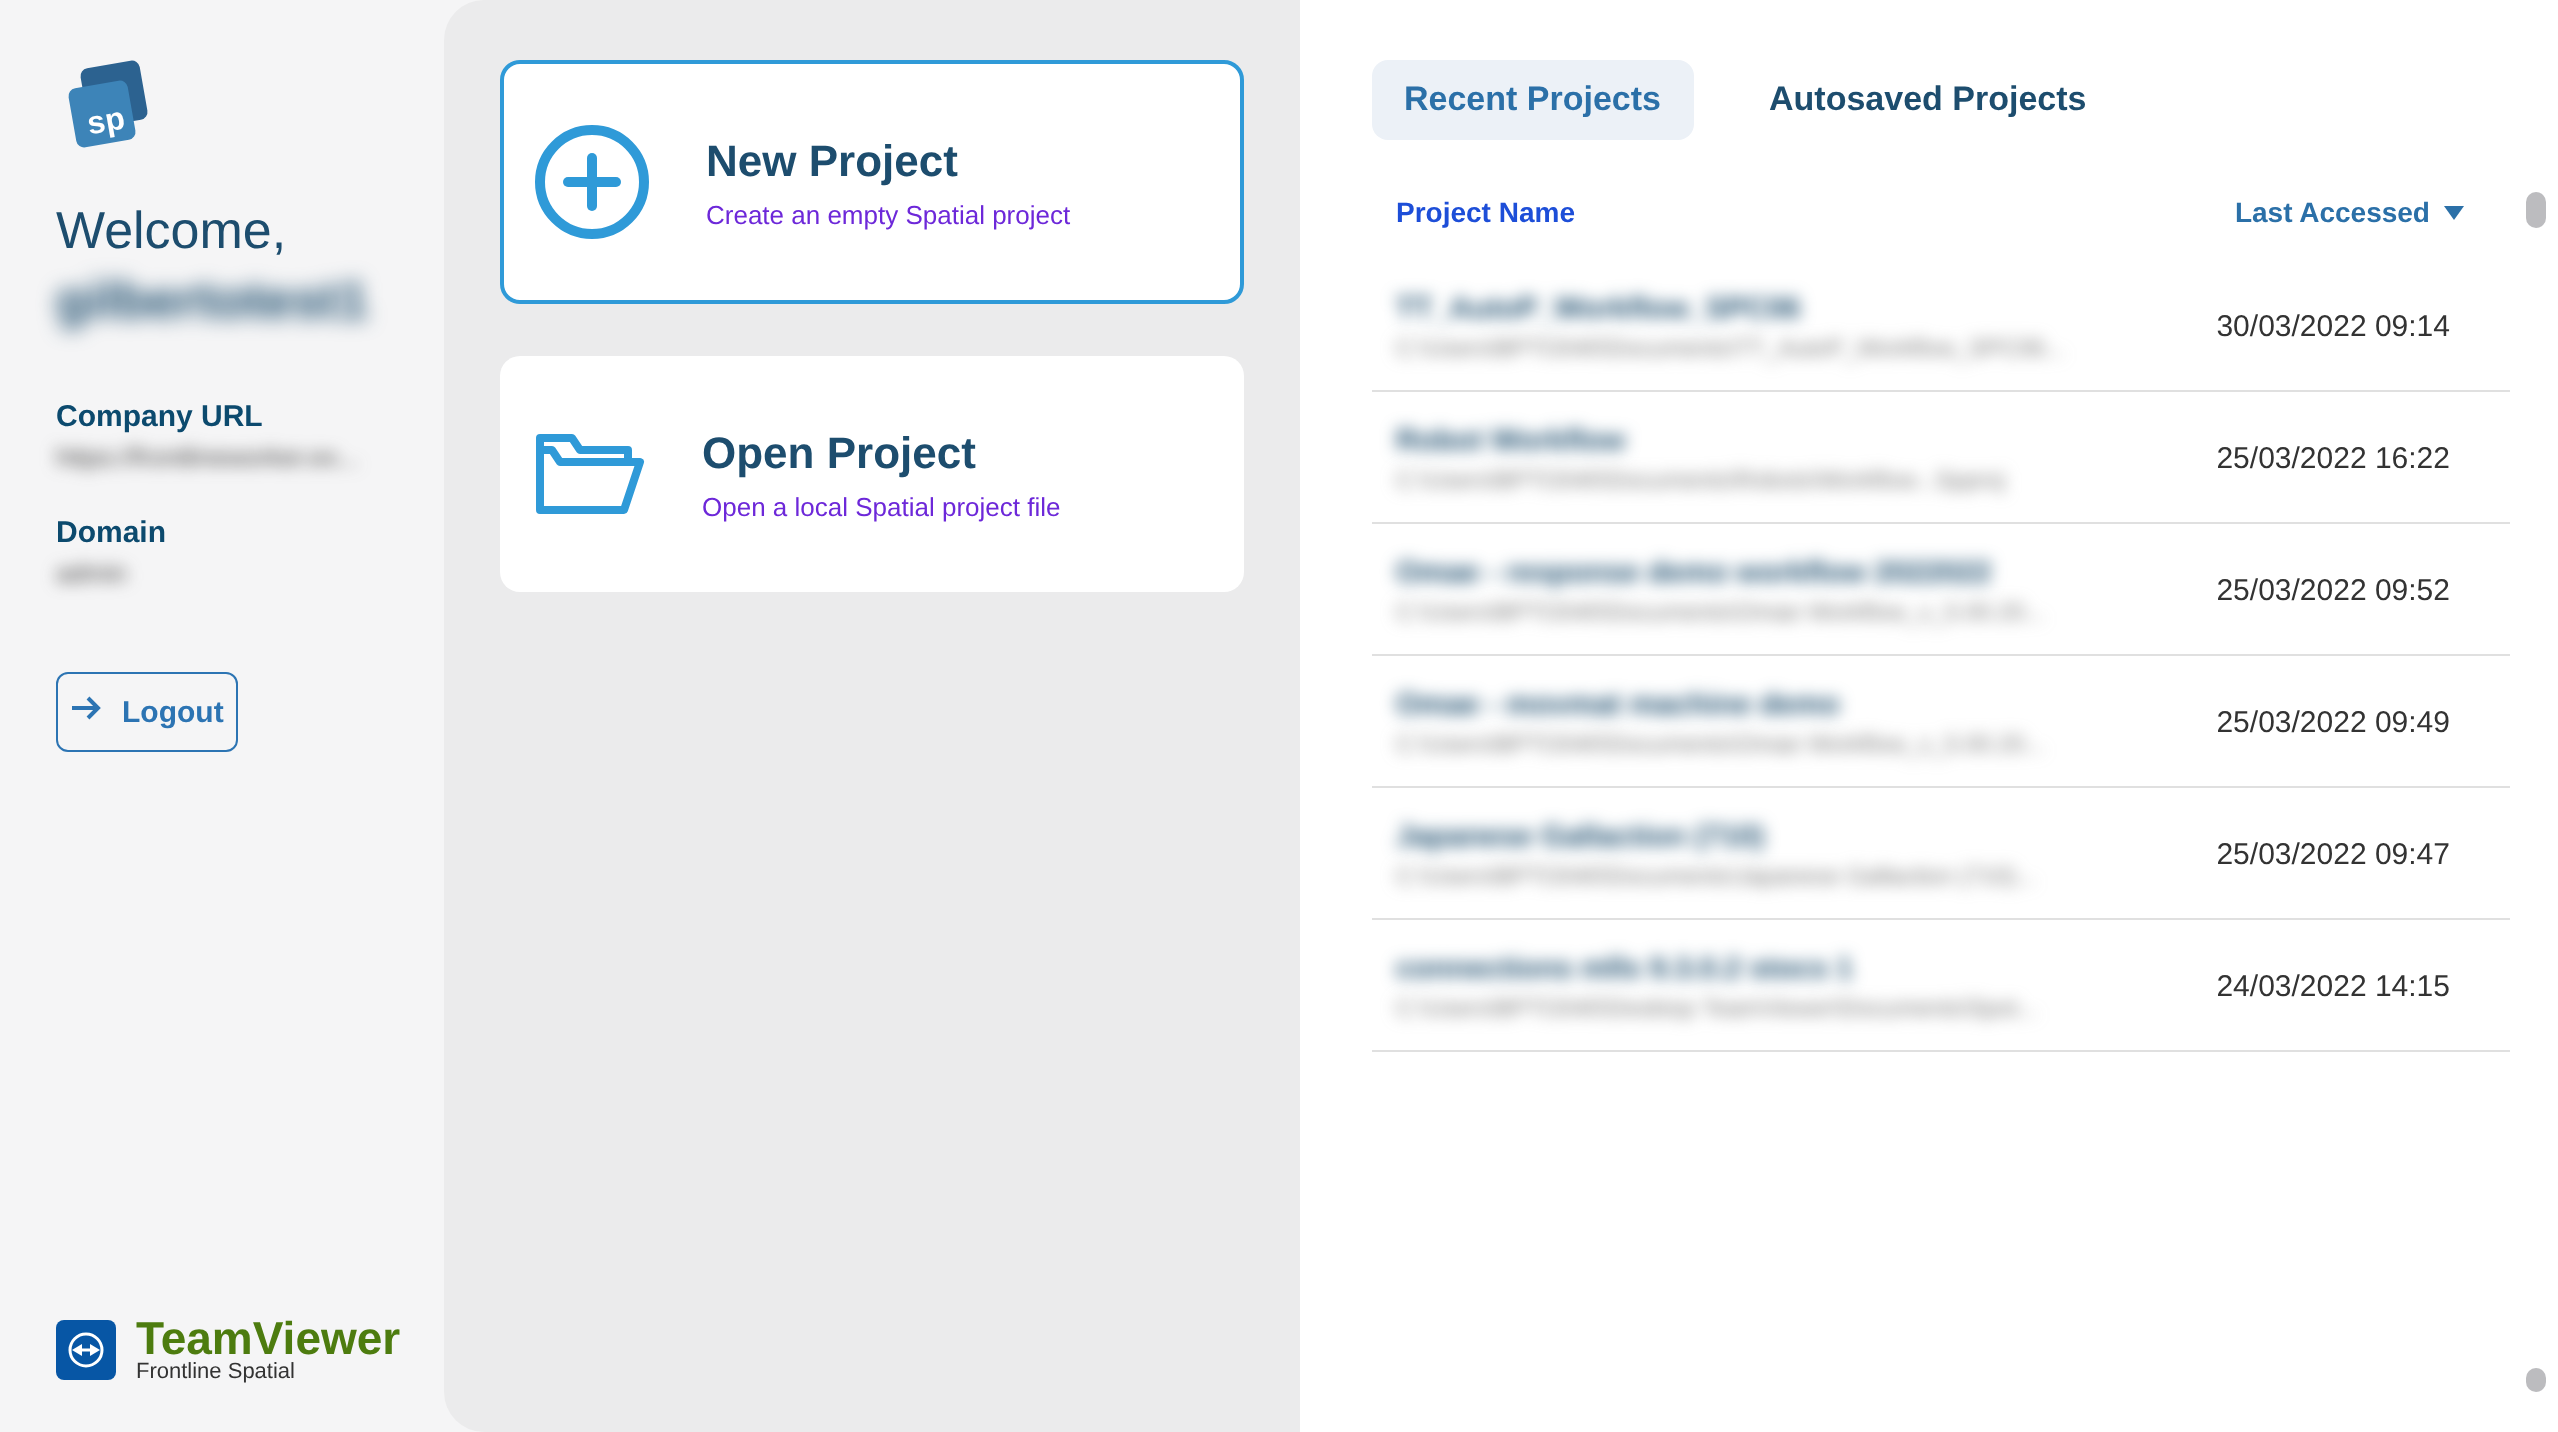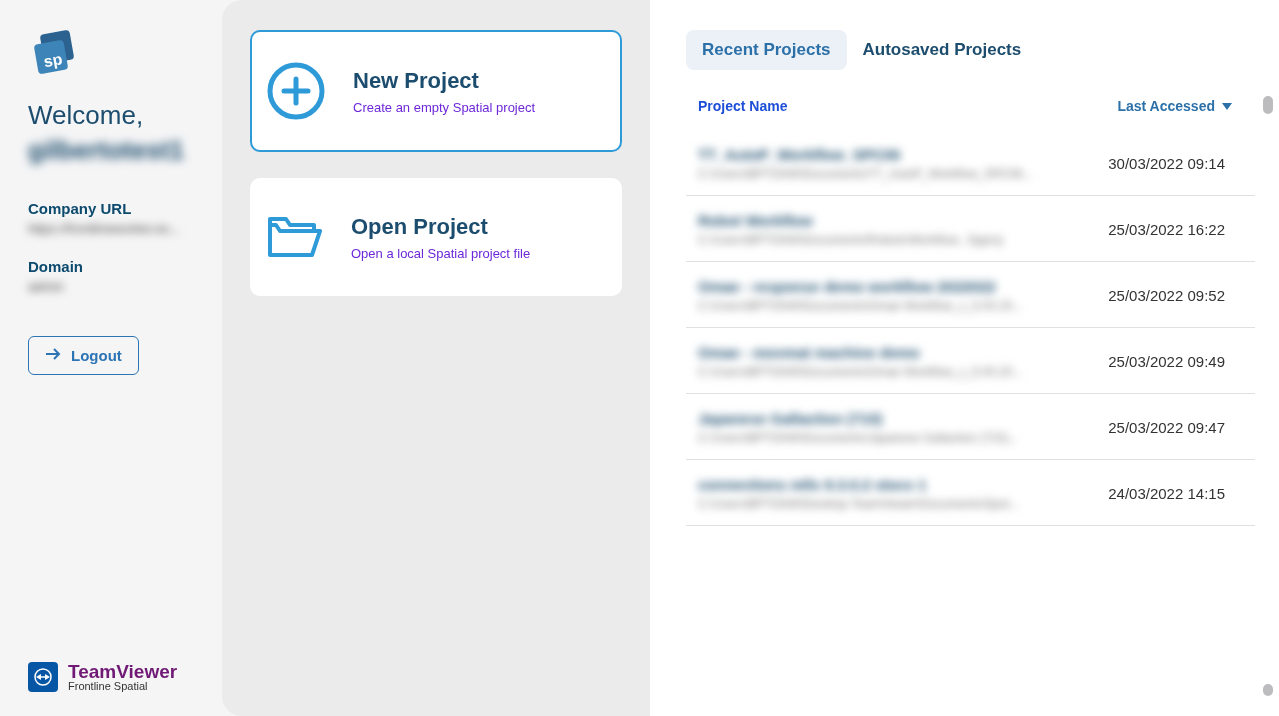--- a/index.html
+++ b/index.html
@@ -53,42 +53,42 @@
     margin-bottom: 22px;
   }
   .logout-btn {
     display: inline-flex;
     align-items: center;
     gap: 8px;
     border: 1.5px solid #2c74b3;
     color: #2c74b3;
     background: transparent;
     border-radius: 6px;
-    padding: 10px 16px;
+    padding: 10px 6px;
     font-size: 15px;
     font-weight: 600;
     cursor: pointer;
     width: fit-content;
     margin-top: 20px;
   }
   .sidebar-footer {
     position: absolute;
     bottom: 24px;
     left: 28px;
     display: flex;
     align-items: center;
     gap: 10px;
   }
   .tv-icon {
     width: 30px; height: 30px;
     background: #0756a5;
     border-radius: 4px;
     display: flex; align-items:center; justify-content:center;
   }
-  .tv-text-main { font-weight: 700; font-size: 19px; color: #701a75; line-height:1; }
+  .tv-text-main { font-weight: 700; font-size: 23px; color: #4d7c0f; line-height:1; }
   .tv-text-sub { font-size: 11px; color: #333; line-height:1; }
 
   
   .middle {
     width: 428px;
     background: #ebebec;
     border-radius: 20px 0 0 20px;
     padding: 30px 28px;
     display: flex;
     flex-direction: column;
@@ -126,20 +126,21 @@
     flex: 1;
     background: #fff;
     border-radius: 0 0 0 0;
     padding: 30px 16px 0 36px;
     display: flex;
     flex-direction: column;
     position: relative;
   }
   .tabs {
     display: flex;
+    gap: 22px;
     margin-bottom: 28px;
   }
   .tab {
     font-size: 17px;
     font-weight: 700;
     padding: 10px 16px;
     border-radius: 8px;
     cursor: pointer;
     color: #1d4d6e;
   }

